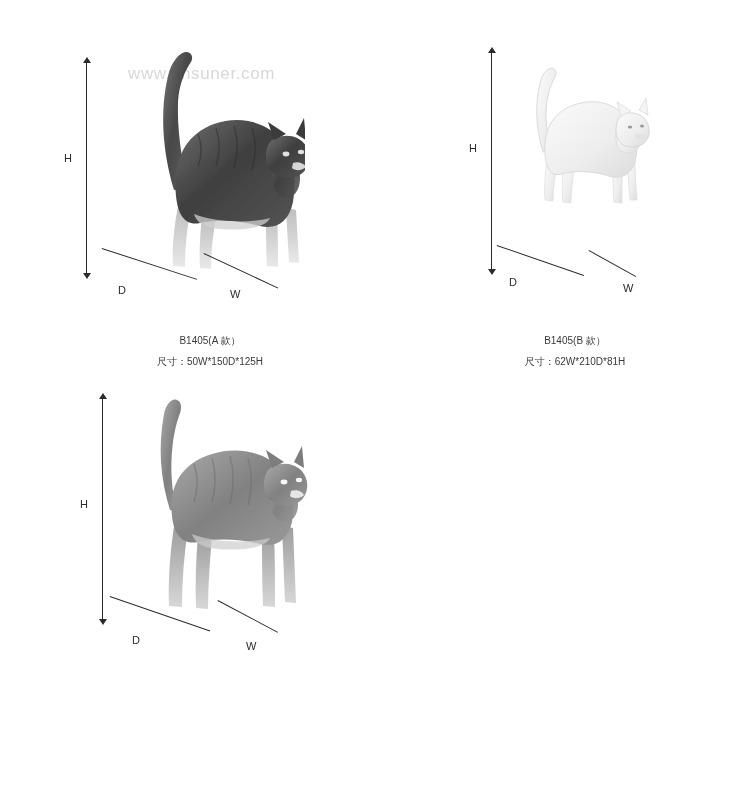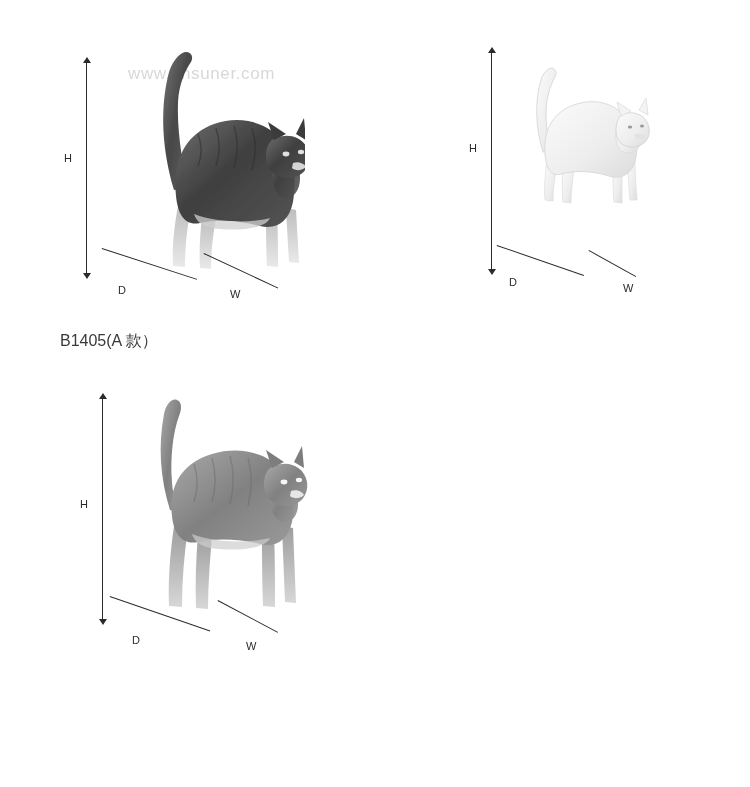--- a/index.html
+++ b/index.html
@@ -64,21 +64,22 @@
   .axis-lbl {
     position: absolute;
     font-size: 11px;
     color: #2b2b2b;
     letter-spacing: .3px;
   }
 
   
   .caption {
     position: absolute;
-    font-size: 16px;
+    text-align: center;
+    font-size: 10px;
     line-height: 21px;
     color: #3a3a3a;
   }
   .caption .code { display: block; }
   .caption .size { display: block; }
 
   
   .watermark {
     position: absolute;
     font-size: 17px;
@@ -158,20 +159,21 @@
 
       <div class="axis-line" style="left:42px; top:222px; width:100px; transform:rotate(18deg);"></div>
       <div class="axis-lbl" style="left:58px; top:258px;">D</div>
 
       <div class="axis-line" style="left:144px; top:227px; width:82px; transform:rotate(25deg);"></div>
       <div class="axis-lbl" style="left:170px; top:262px;">W</div>
     </div>
 
     <div class="caption" style="left:0; top:304px; width:300px;">
       <span class="code">B1405(A 款）</span>
+      <span class="size">尺寸：50W*150D*125H</span>
     </div>
   </div>
 
   <div class="product" style="left:455px; top:30px; width:240px; height:310px;">
     <div class="figure">
 
       <svg class="cat-svg" style="left:62px; top:18px;" width="140" height="180" viewBox="0 0 140 180">
         <defs>
           <linearGradient id="furB" x1="0" y1="0" x2="1" y2="1">
             <stop offset="0%" stop-color="#fbfbfb"></stop>
@@ -208,20 +210,22 @@
       <div class="axis-lbl" style="left:14px; top:112px;">H</div>
 
       <div class="axis-line" style="left:42px; top:215px; width:92px; transform:rotate(19deg);"></div>
       <div class="axis-lbl" style="left:54px; top:246px;">D</div>
 
       <div class="axis-line" style="left:134px; top:220px; width:54px; transform:rotate(29deg);"></div>
       <div class="axis-lbl" style="left:168px; top:252px;">W</div>
     </div>
 
     <div class="caption" style="left:-20px; top:300px; width:280px;">
+      <span class="code">B1405(B 款）</span>
+      <span class="size">尺寸：62W*210D*81H</span>
     </div>
   </div>
 
   <div class="product" style="left:60px; top:388px; width:300px; height:330px;">
     <div class="figure">
 
       <svg class="cat-svg" style="left:34px; top:6px;" width="220" height="260" viewBox="0 0 220 260">
         <defs>
           <linearGradient id="furC" x1="0" y1="0" x2="1" y2="1">
             <stop offset="0%" stop-color="#a9a9a9"></stop>

